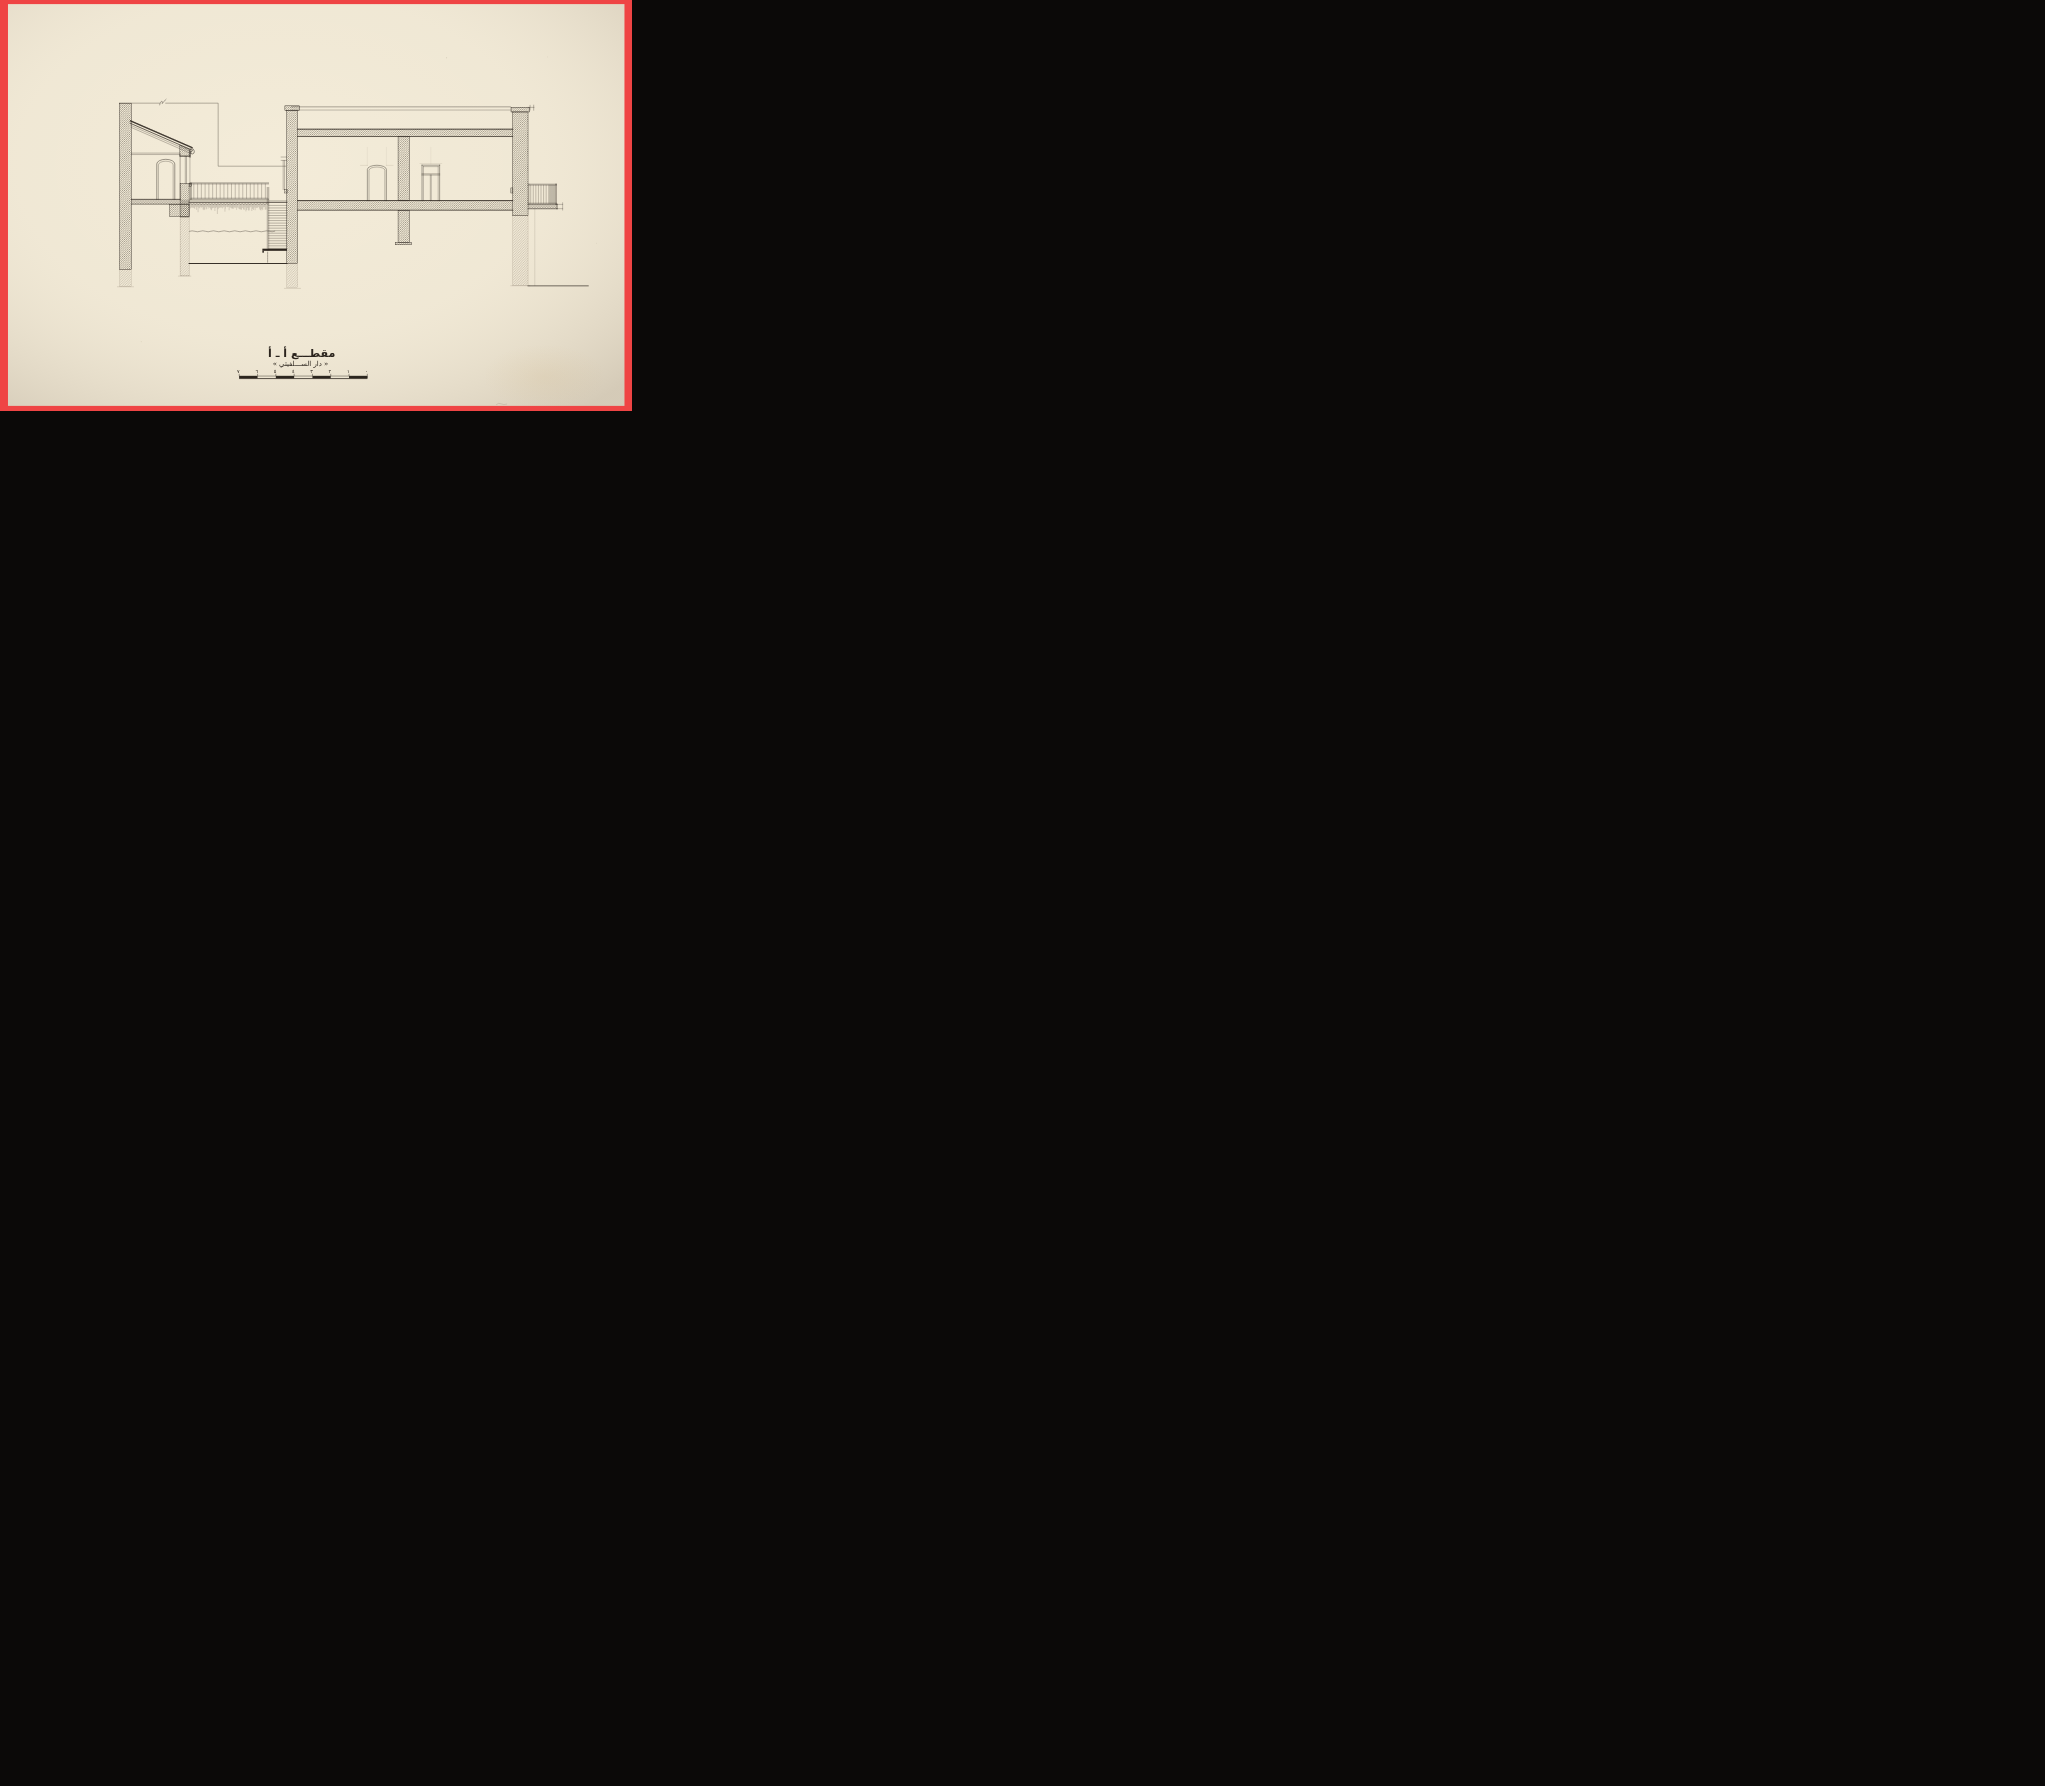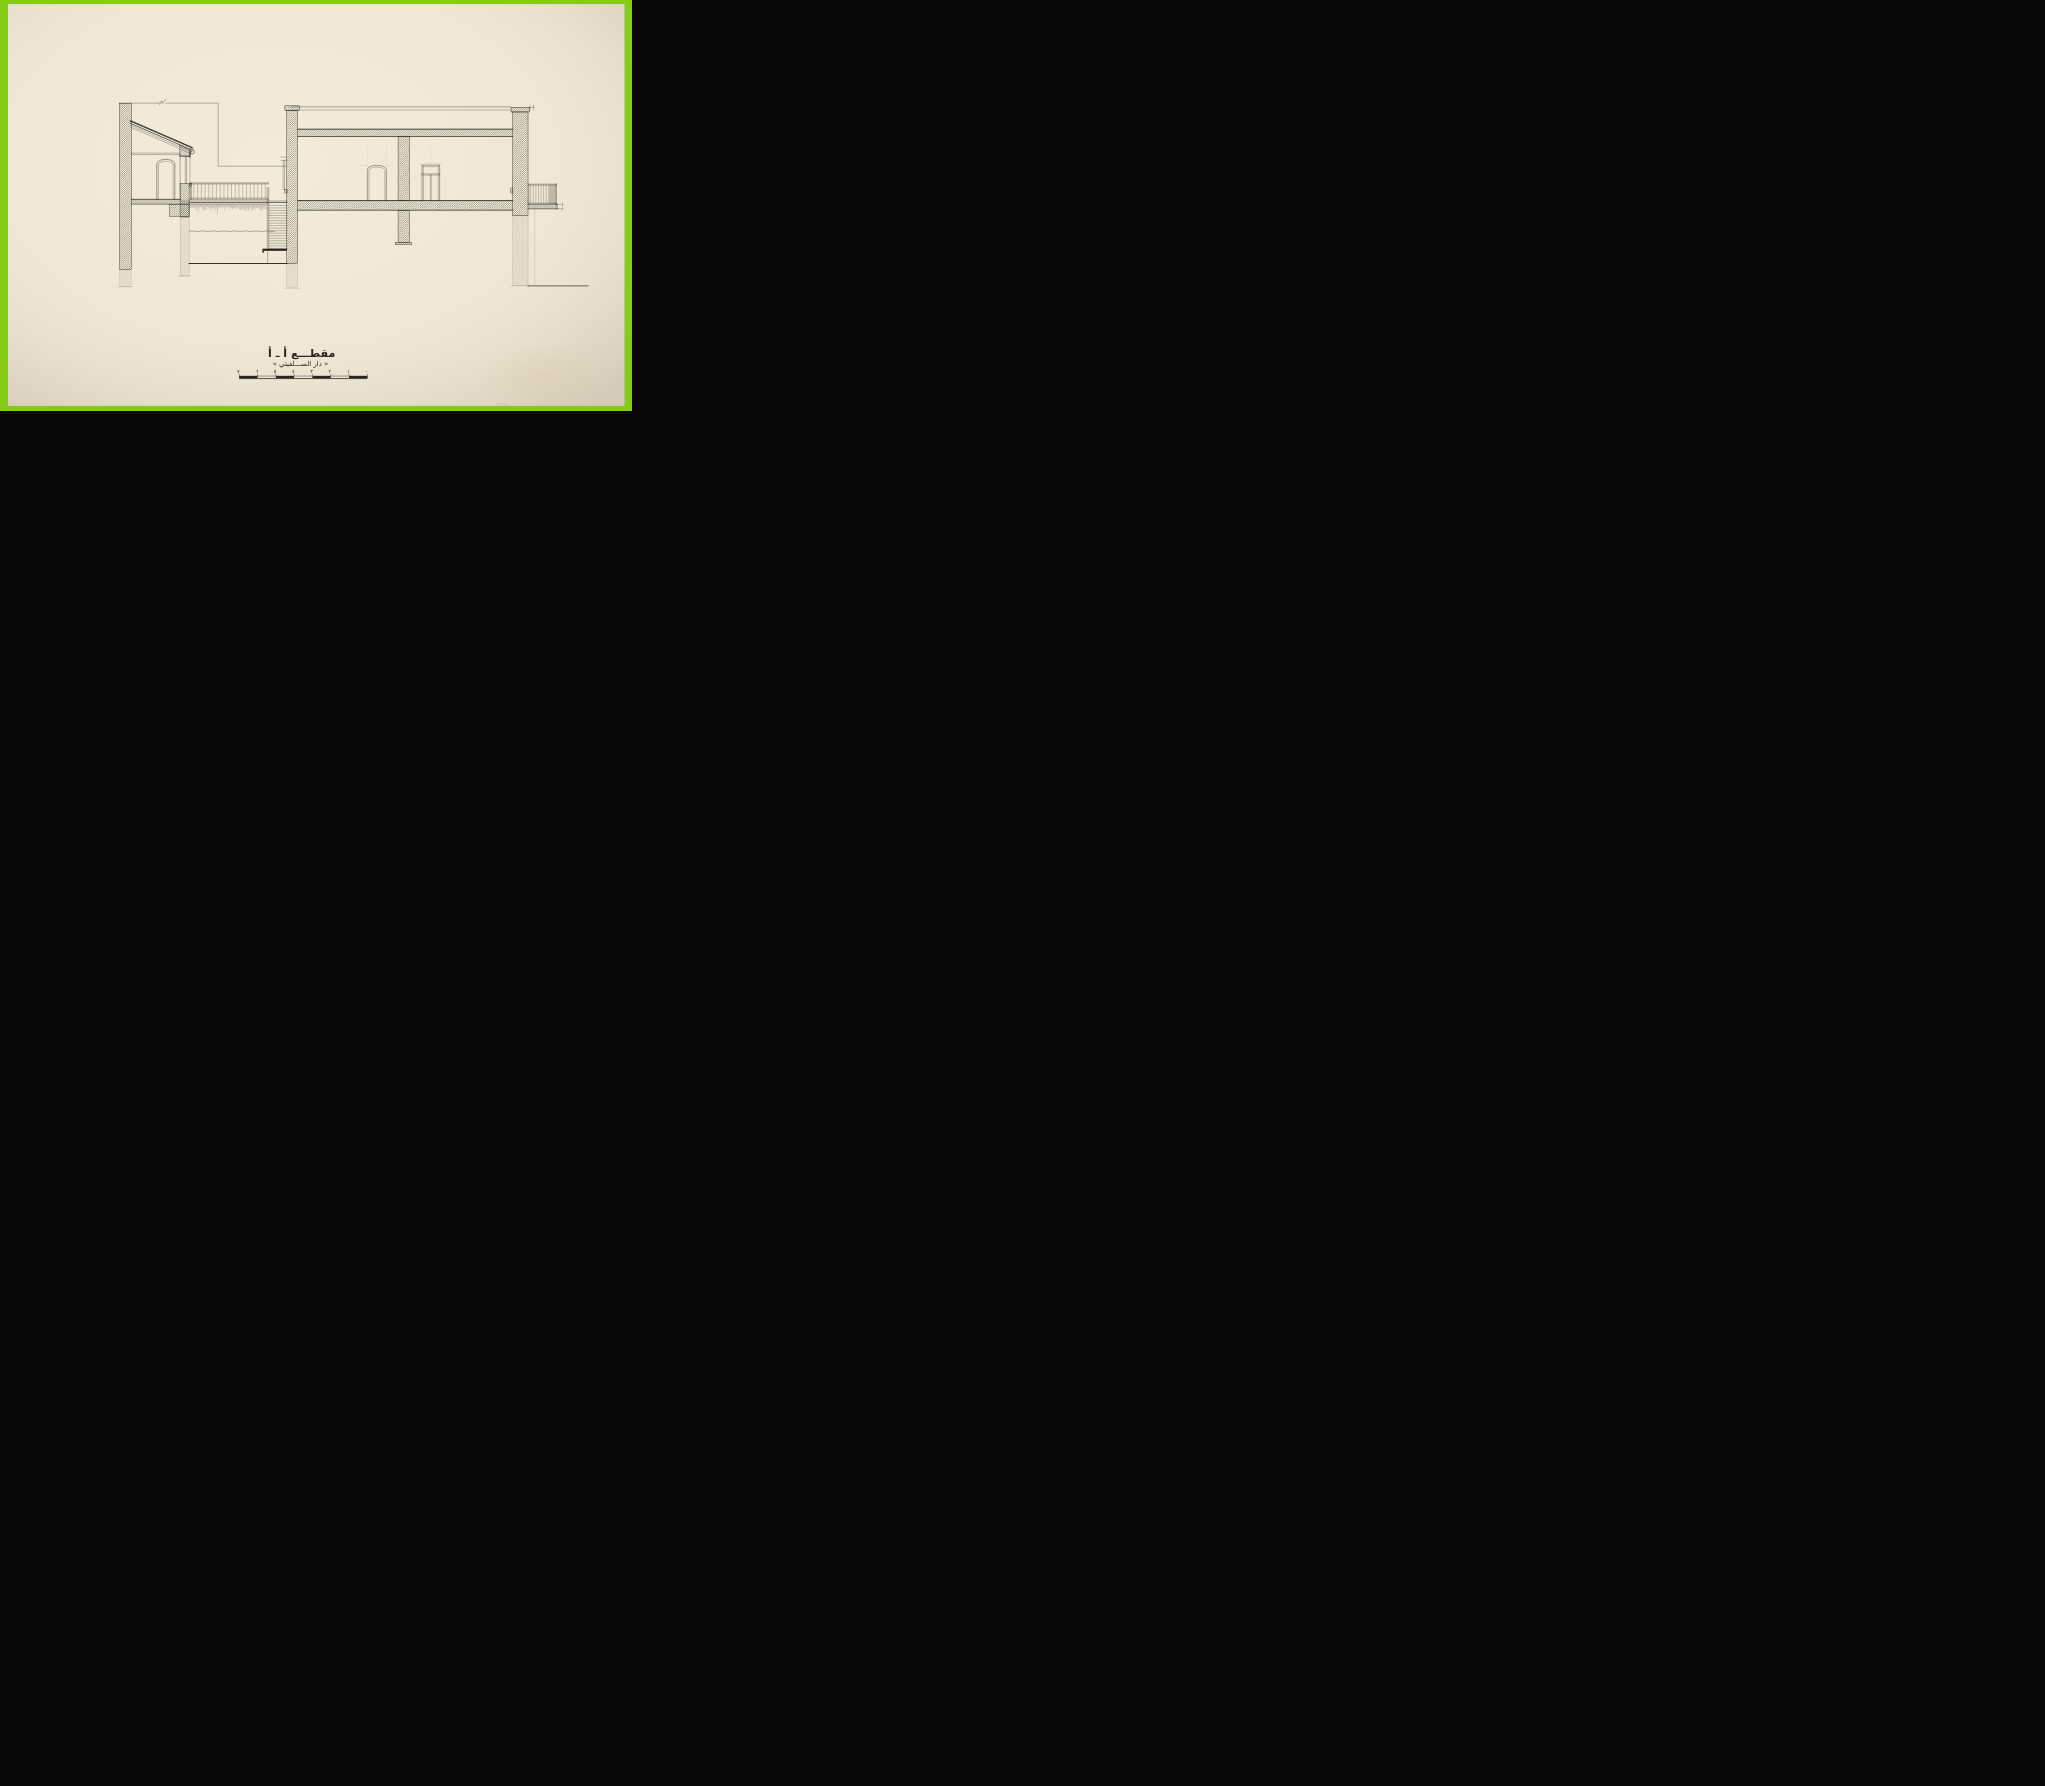--- a/index.html
+++ b/index.html
@@ -1,19 +1,19 @@
 <!DOCTYPE html>
 <html style="font-size:6.5px"><head>
 <meta charset="utf-8">
 <style>
   html,body{margin:0;padding:0;background:#0b0908;}
   .stage{
     position:relative;
     width:632px;height:411px;
-    background:#84cc16;
+    background:#ef4444;
     overflow:hidden;
     font-family:"DejaVu Sans", sans-serif;
   }
   svg{display:block;}
   text{font-family:"DejaVu Sans", sans-serif; fill:#2b241d;}
   .title-text{font-weight:bold;}
 </style>
 </head>
 <body>
 

